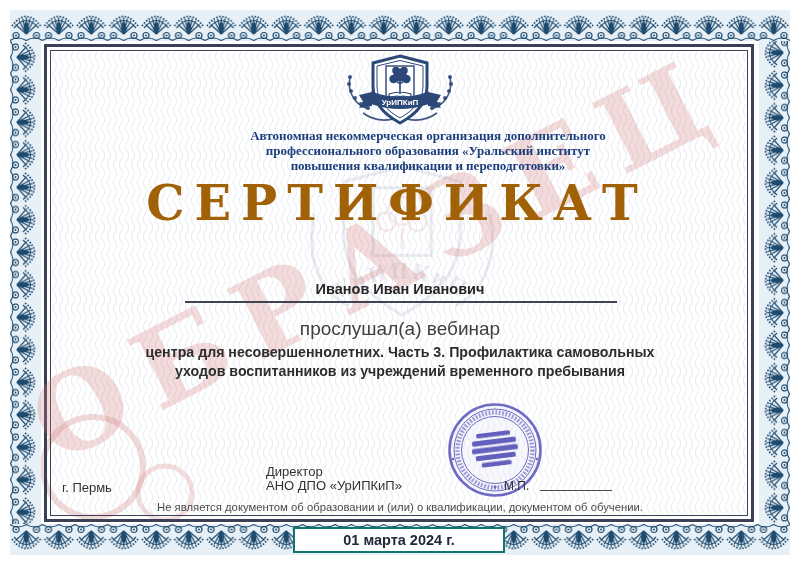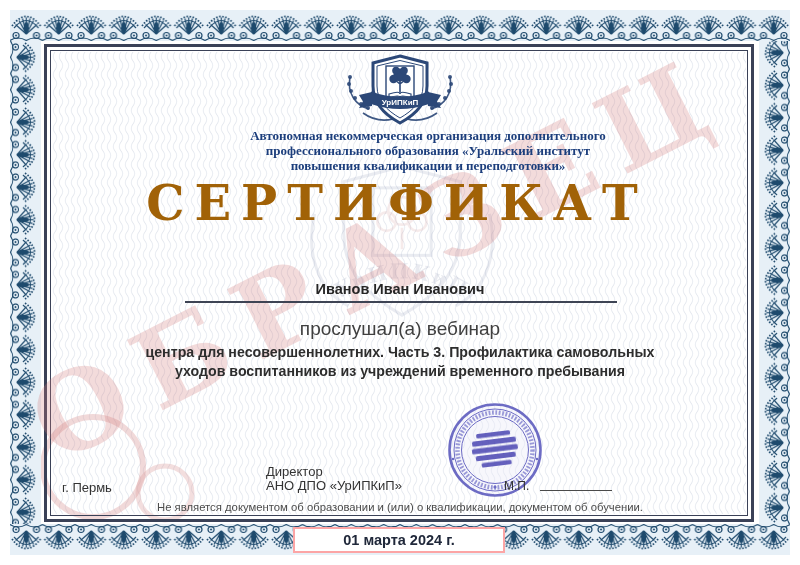--- a/index.html
+++ b/index.html
@@ -46,21 +46,21 @@
   .seal{position:absolute; left:442px; top:401px; z-index:3; line-height:0;}
   .director{position:absolute; left:266px; top:459px; font-size:13px; line-height:13.5px;
     color:#333333; z-index:3; text-align:left;margin-top:6px;}
   .city{position:absolute; left:62px; top:480px; font-size:13px; color:#333333; z-index:3;}
   .mp{position:absolute; left:504px; top:479px; font-size:12px; color:#333333; z-index:4;}
   .sig-line{position:absolute; left:540px; top:490px; width:72px; height:0;
     border-top:1.5px solid #4a4a4a; z-index:4;}
   .disclaimer{top:501px; font-size:11.3px; color:#4b4b4b;}
   .date-box{
     position:absolute; left:293px; top:527px; width:212px; height:26px;
-    background:#ffffff; border:2px solid #fca5a5; box-sizing:border-box; z-index:6;
+    background:#ffffff; border:2px solid #0f766e; box-sizing:border-box; z-index:6;
     text-align:center; line-height:22px; font-size:14.5px; font-weight:700; color:#20283a;
   }
 </style>
 </head>
 <body>
 
 <div class="page">
 
   <div class="band band-top" style="left:10px; top:10px;">
     <svg width="780" height="31">

